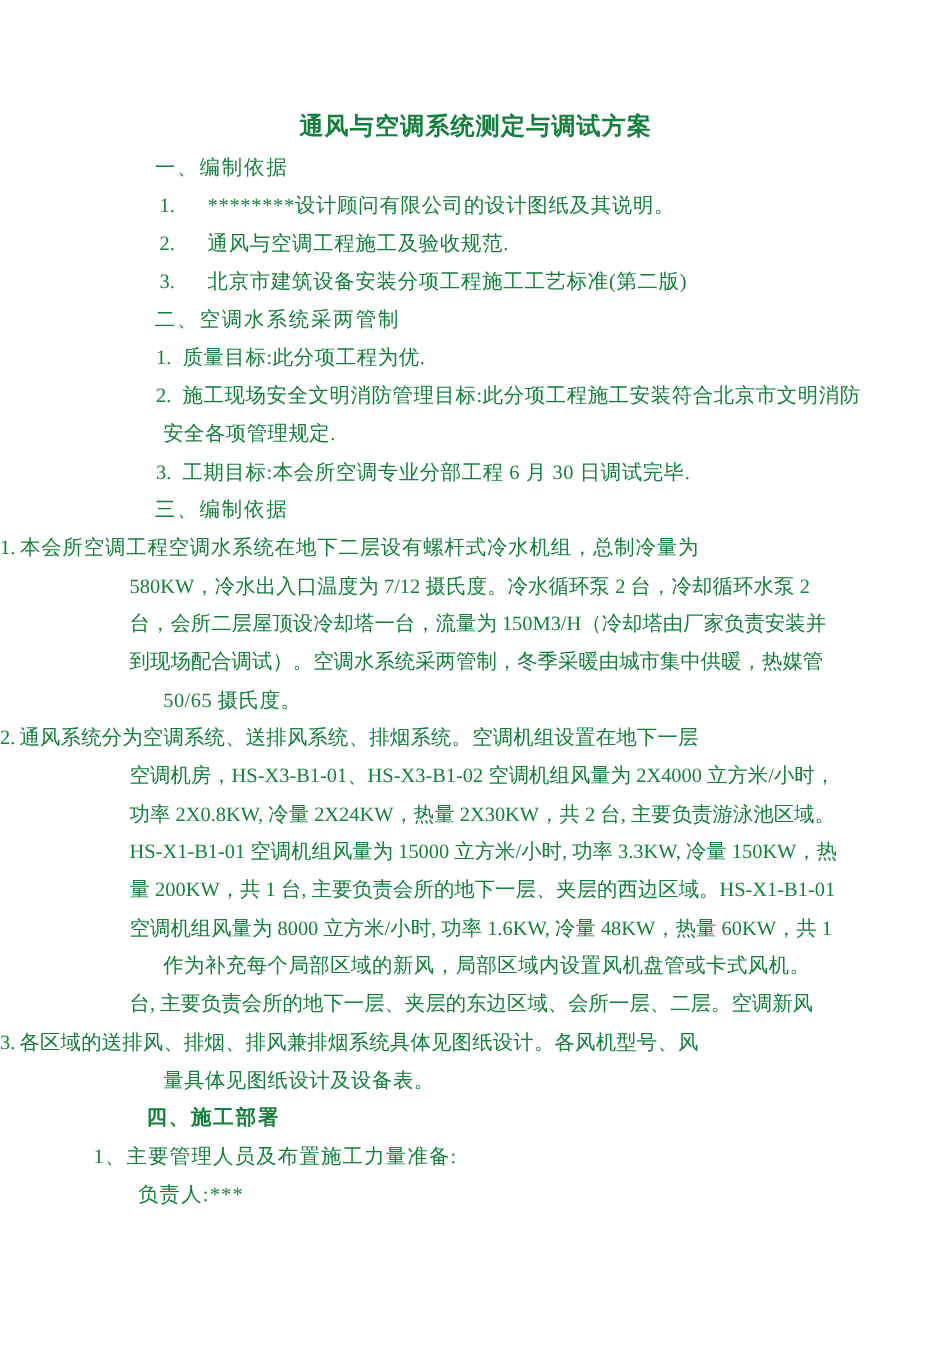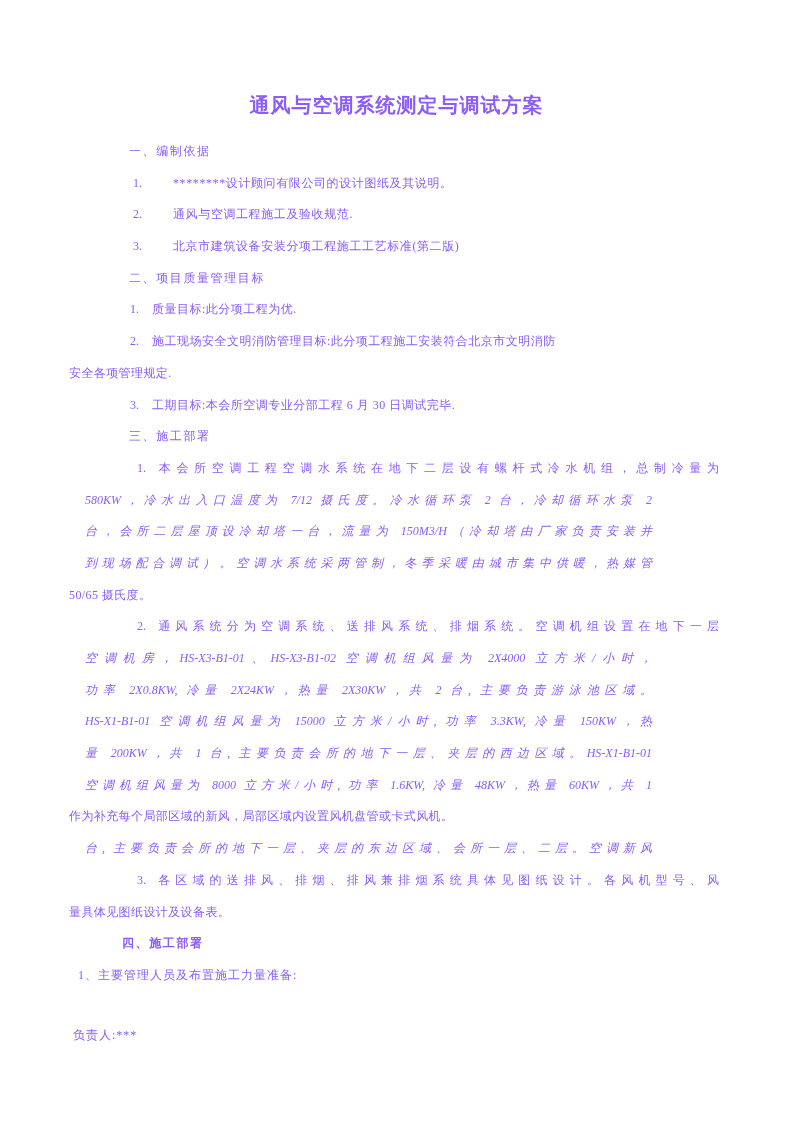--- a/index.html
+++ b/index.html
@@ -5,91 +5,91 @@
   html, body {
     margin: 0;
     padding: 0;
     background: #ffffff;
   }
   .page {
     position: relative;
     width: 793px;
     height: 1122px;
     background: #ffffff;
-    color: #8b5cf6;
+    color: #15803d;
     font-family: "Liberation Serif", serif;
     overflow: hidden;
   }
   .doc-title {
     position: absolute;
     top: 92px;
     left: 0;
     right: 0;
     text-align: center;
     font-size: 20px;
     font-weight: bold;
     letter-spacing: 1px;
   }
   .doc-body {
     position: absolute;
-    top: 136px;
+    top: 124px;
     left: 0;
     right: 0;
-    font-size: 12px;
+    font-size: 17px;
   }
   .line {
     height: 31.7px;
     line-height: 31.7px;
     white-space: nowrap;
   }
   
   .h {
     padding-left: 129px;
     letter-spacing: 1.6px;
   }
   .h4 { padding-left: 122px; font-weight: bold; }
   
   .ia { padding-left: 133px; letter-spacing: 0.6px; }
   .ia .mk { display: inline-block; width: 40px; letter-spacing: 0; }
   
   .ib { padding-left: 130px; letter-spacing: 0.5px; }
   .ib .mk { display: inline-block; width: 22px; letter-spacing: 0; }
   
-  .ic { margin-left: 137px; width: 582px; }
+  .ic { width: 582px; }
   .ic .mk { display: inline-block; width: 16px; }
   
-  .cont { padding-left: 69px; letter-spacing: 0.4px; }
-  .jcont { margin-left: 85px; width: 567px; font-style: italic; }
+  .cont { padding-left: 116px; letter-spacing: 0.4px; margin-left: 20px; }
+  .jcont { margin-left: 108px; width: 567px; }
   
   .jt { text-align: justify; text-align-last: justify; letter-spacing: 0; }
   
   .s4a { padding-left: 78px; letter-spacing: 1px; }
-  .s4b { padding-left: 73px; letter-spacing: 1px; margin-top: 28px; }
+  .s4b { padding-left: 115px; letter-spacing: 1px; }
 </style>
 </head>
 <body>
 
 <div class="page">
 
   <div class="doc-title">通风与空调系统测定与调试方案</div>
 
   <div class="doc-body">
 
     <div class="line h">一、编制依据</div>
     <div class="line ia"><span class="mk">1.</span><span>********设计顾问有限公司的设计图纸及其说明。</span></div>
     <div class="line ia"><span class="mk">2.</span><span>通风与空调工程施工及验收规范.</span></div>
     <div class="line ia"><span class="mk">3.</span><span>北京市建筑设备安装分项工程施工工艺标准(第二版)</span></div>
 
-    <div class="line h">二、项目质量管理目标</div>
+    <div class="line h">二、空调水系统采两管制</div>
     <div class="line ib"><span class="mk">1.</span><span>质量目标:此分项工程为优.</span></div>
     <div class="line ib"><span class="mk">2.</span><span>施工现场安全文明消防管理目标:此分项工程施工安装符合北京市文明消防</span></div>
     <div class="line cont">安全各项管理规定.</div>
     <div class="line ib"><span class="mk">3.</span><span>工期目标:本会所空调专业分部工程 6 月 30 日调试完毕.</span></div>
 
-    <div class="line h">三、施工部署</div>
+    <div class="line h">三、编制依据</div>
 
     <div class="line ic jt"><span class="mk">1.</span><span>本会所空调工程空调水系统在地下二层设有螺杆式冷水机组，总制冷量为</span></div>
     <div class="line jcont jt">580KW，冷水出入口温度为 7/12 摄氏度。冷水循环泵 2 台，冷却循环水泵 2</div>
     <div class="line jcont jt">台，会所二层屋顶设冷却塔一台，流量为 150M3/H（冷却塔由厂家负责安装并</div>
     <div class="line jcont jt">到现场配合调试）。空调水系统采两管制，冬季采暖由城市集中供暖，热媒管</div>
     <div class="line cont">50/65 摄氏度。</div>
 
     <div class="line ic jt"><span class="mk">2.</span><span>通风系统分为空调系统、送排风系统、排烟系统。空调机组设置在地下一层</span></div>
     <div class="line jcont jt">空调机房，HS-X3-B1-01、HS-X3-B1-02 空调机组风量为 2X4000 立方米/小时，</div>
     <div class="line jcont jt">功率 2X0.8KW, 冷量 2X24KW，热量 2X30KW，共 2 台, 主要负责游泳池区域。</div>

